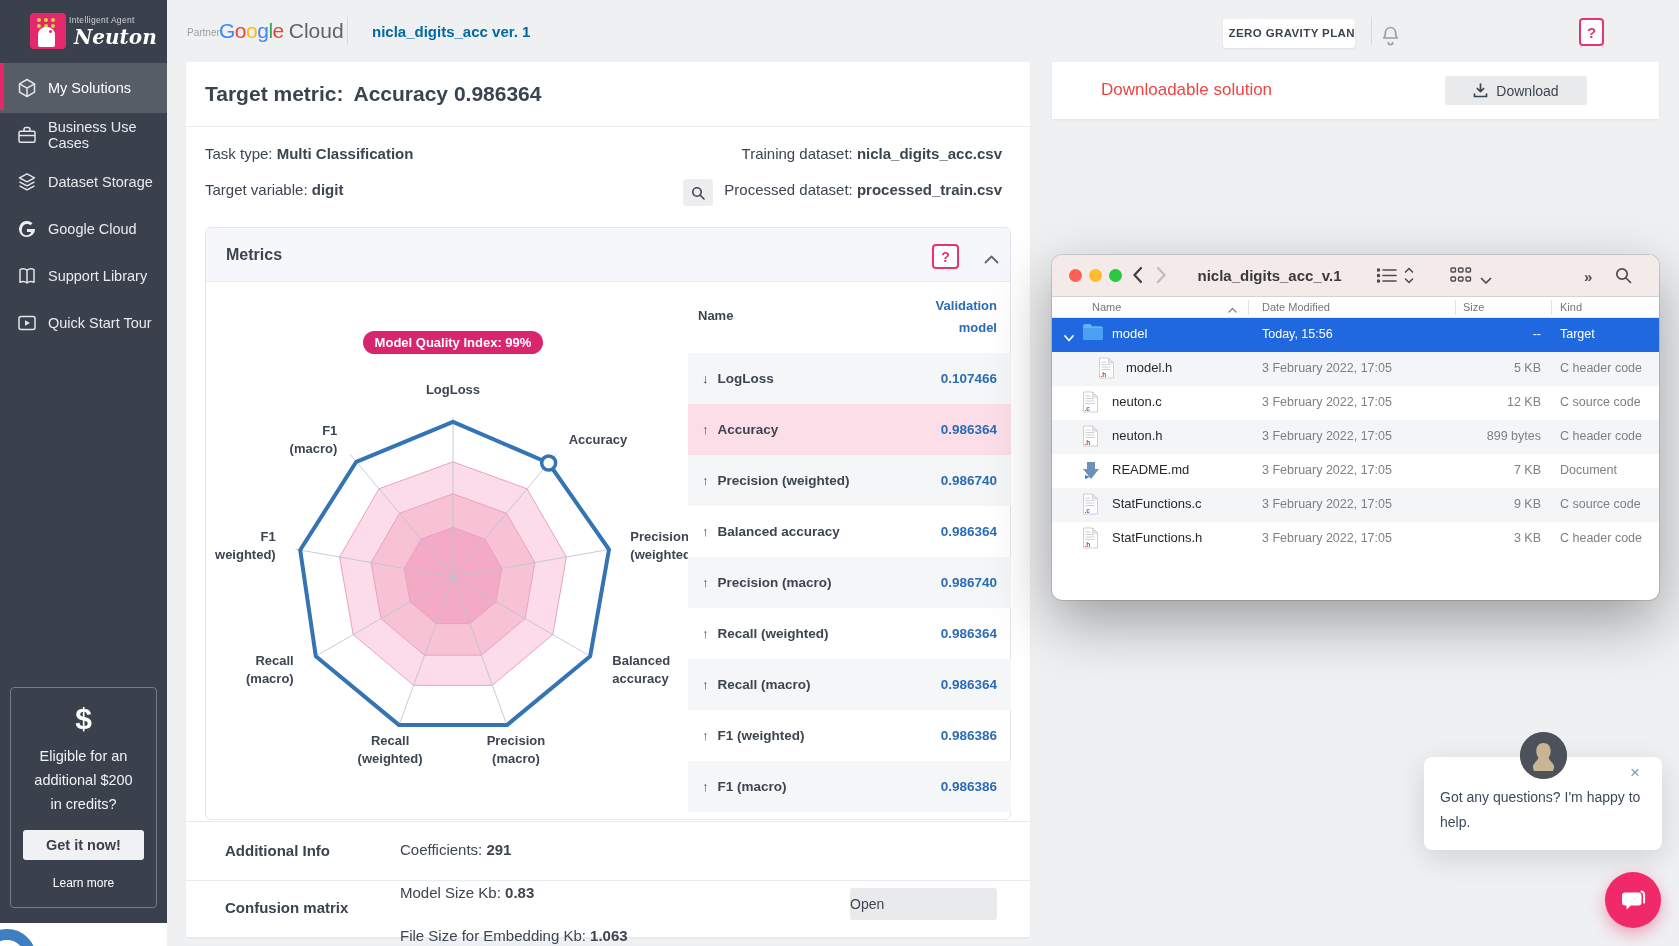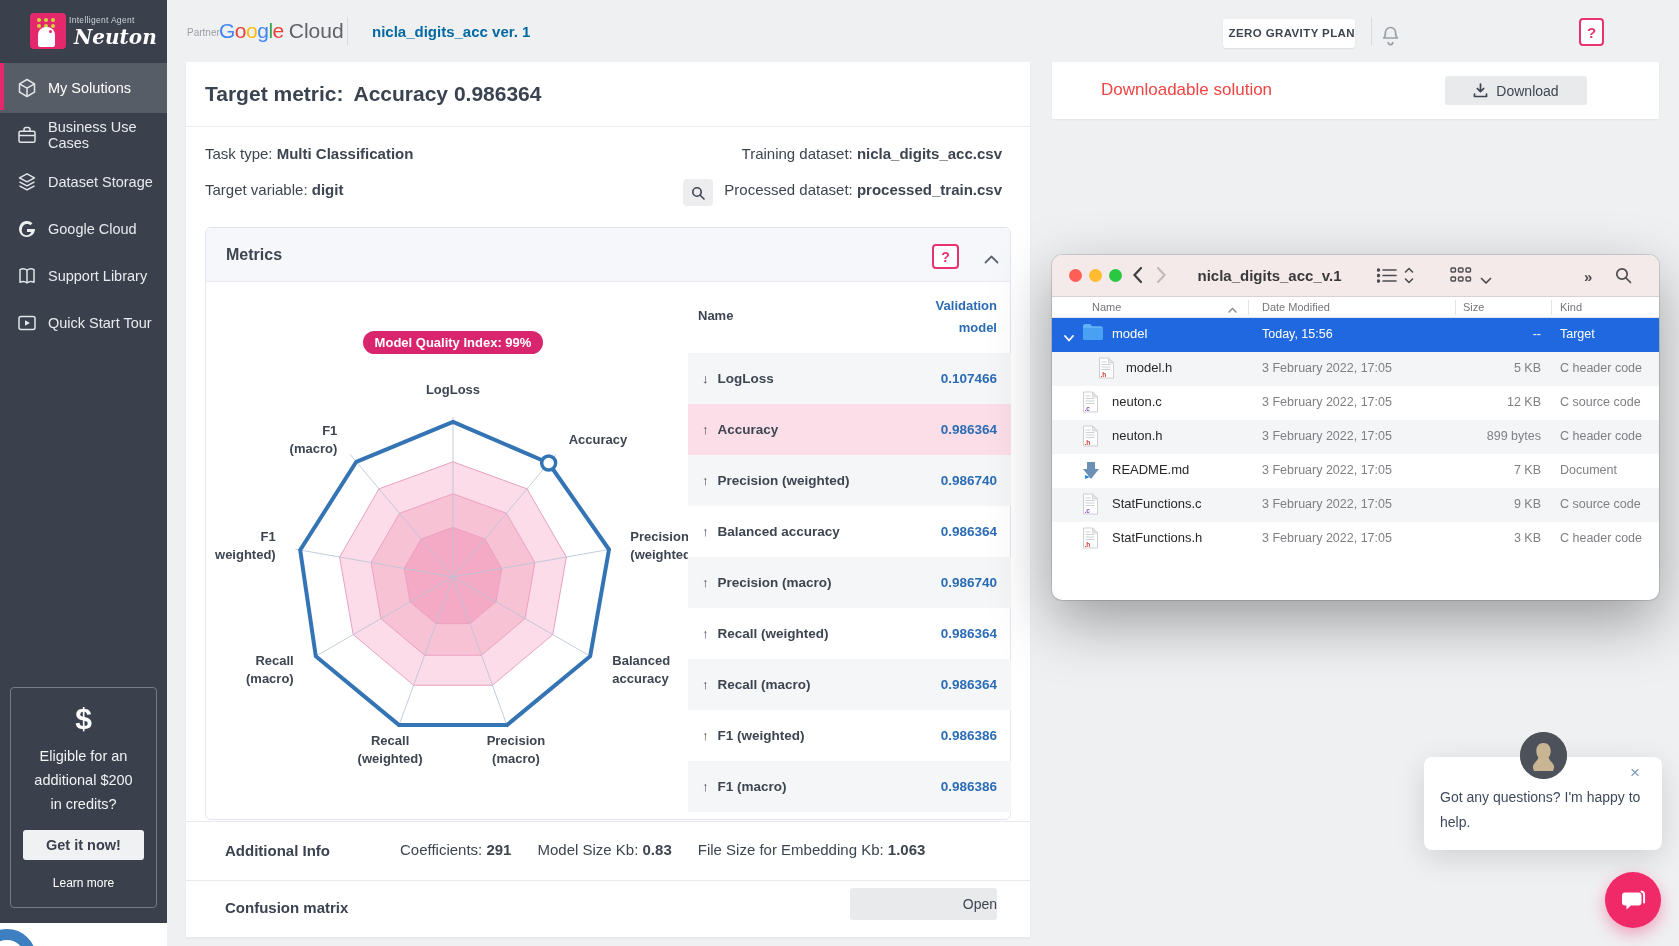--- a/index.html
+++ b/index.html
@@ -60,23 +60,23 @@
   #metric-rows{position:absolute;left:688px;top:353px;width:323px;z-index:3;}
   .mrow{display:flex;align-items:center;height:51px;padding:0 14px;font-size:13.5px;cursor:pointer;}
   .mrow.odd{background:#f5f6f8;}
   .mrow.hl{background:#fbdee8;}
   .mrow .dir{font-size:13px;color:#3d4551;margin-right:9px;}
   .mrow .mname{font-weight:700;color:#3d4551;}
   .mrow .mval{margin-left:auto;font-weight:700;color:#2b6cb5;}
 
   .hdiv{position:absolute;left:186px;width:844px;height:1px;background:#e8eaee;}
   .sec-title{position:absolute;left:225px;font-size:15px;font-weight:700;color:#3b4350;}
-  #addinfo-items{position:absolute;left:400px;top:841px;width:597px;display:flex;justify-content:flex-start;gap:26px;font-size:15px;color:#3d4551;}
+  #addinfo-items{position:absolute;left:400px;top:841px;width:597px;display:flex;justify-content:flex-start;gap:26px;font-size:15px;color:#3d4551;flex-direction:column;}
   #addinfo-items b{font-weight:700;}
-  .gray-btn{position:absolute;background:#e9eaec;border-radius:3px;text-align:right;color:#3d4551;font-size:14px;cursor:pointer;}
+  .gray-btn{position:absolute;background:#e9eaec;border-radius:3px;text-align:left;color:#3d4551;font-size:14px;cursor:pointer;}
 
   
   #dl-card{left:1052px;top:62px;width:607px;height:57px;}
   #dl-title{position:absolute;left:49px;top:18px;font-size:17px;color:#ef4444;font-weight:500;}
   #dl-btn{position:absolute;left:393px;top:14px;width:142px;height:29px;background:#e9eaec;border-radius:3px;display:flex;align-items:center;justify-content:center;gap:8px;font-size:14px;color:#3d4551;cursor:pointer;}
 
   
   #finder{position:absolute;left:1052px;top:255px;width:607px;height:345px;background:#fff;border-radius:10px;box-shadow:0 22px 60px rgba(0,0,0,.35),0 0 0 1px rgba(0,0,0,.12);z-index:20;}
   #f-titlebar{position:absolute;left:0;top:0;width:607px;height:42px;background:#f5eaea;border-bottom:1px solid #d9d0d0;border-radius:10px 10px 0 0;}
   .tlight{position:absolute;top:14px;width:13px;height:13px;border-radius:50%;cursor:pointer;}

